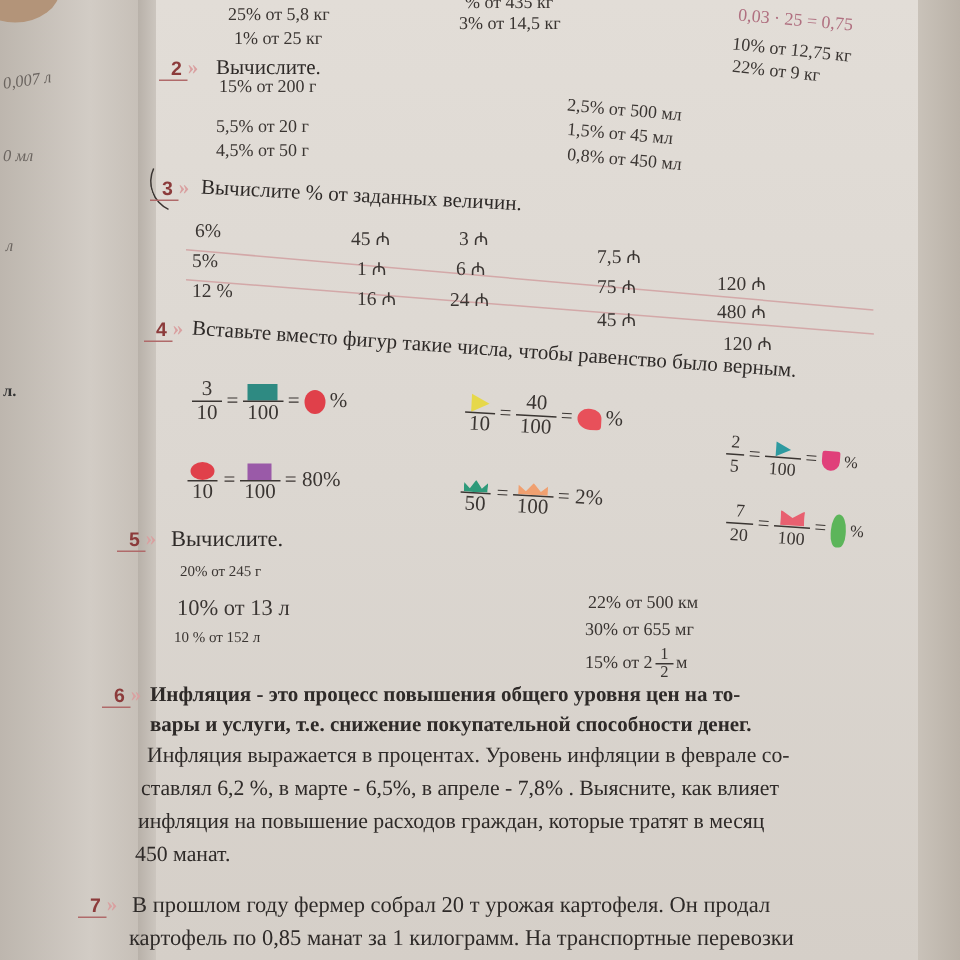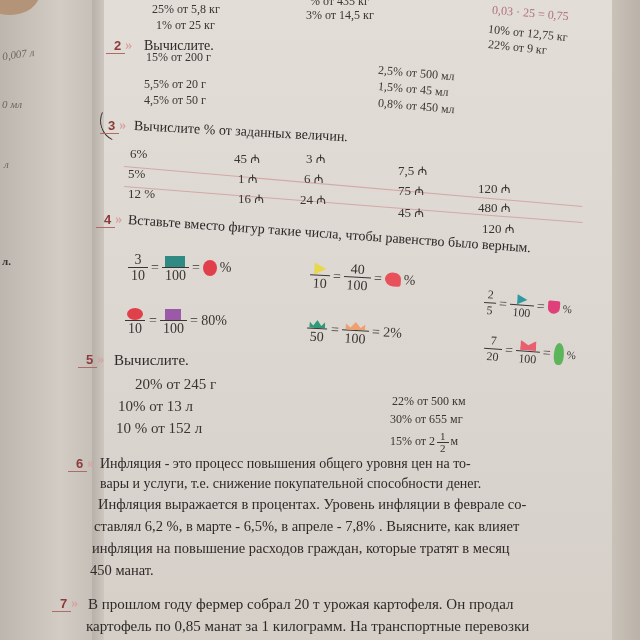--- a/index.html
+++ b/index.html
@@ -50,21 +50,21 @@
       font-size: 14px; line-height: 15px;
     }
     .frac .n { padding: 0 3px; min-height: 14px; display: flex; align-items: flex-end; justify-content: center; }
     .frac .d { border-top: 1px solid #3a3532; padding: 0 3px; }
     .eq { position: absolute; white-space: nowrap; display: flex; align-items: center; gap: 3px; font-size: 14px; }
     .shape { display: inline-block; }
     .para {
       position: absolute; font-size: 15px; line-height: 20px; color: #2e2a28;
       white-space: nowrap;
     }
-    .bold { font-weight: normal; }
+    .bold { font-weight: bold; }
     .pencil {
       position: absolute; border: 1.2px solid #3a3532; border-color: transparent transparent transparent #3a3532;
       border-radius: 50%;
     }
   </style>
 </head>
 <body>
 
 <div class="page-left">
   <div class="finger"></div>
@@ -230,23 +230,23 @@
   <span>=</span>
   <span class="shape" style="width:10px;height:22px;border-radius:50% 50% 40% 40%;background:#5cb55a"></span>
   <span style="font-size:11px">%</span>
 </div>
 
 <div class="task-num" style="left:78px;top:352px">
   <span class="num">5</span>
     <span class="chev">»</span>
 </div>
 <span class="heading" style="left:114px;top:352px;font-size:15px">Вычислите.</span>
-<span class="t" style="left:135px;top:376px;font-size:15px">20% от 245 г</span>
+<span class="t" style="left:120px;top:376px;font-size:10px">20% от 245 г</span>
 <span class="t" style="left:118px;top:398px;font-size:15px">10% от 13 л</span>
-<span class="t" style="left:116px;top:420px;font-size:15px">10 % от 152 л</span>
+<span class="t" style="left:116px;top:420px;font-size:10px">10 % от 152 л</span>
 <span class="t t-sm" style="left:392px;top:394px">22% от 500 км</span>
 <span class="t t-sm" style="left:390px;top:412px">30% от 655 мг</span>
 <span class="t t-sm" style="left:390px;top:428px;display:flex;align-items:center;gap:2px">
   <span>15% от 2</span>
   <span class="frac" style="font-size:11px;line-height:11px">
       <span class="n">1</span>
       <span class="d">2</span>
     </span>
   <span>м</span>
 </span>

